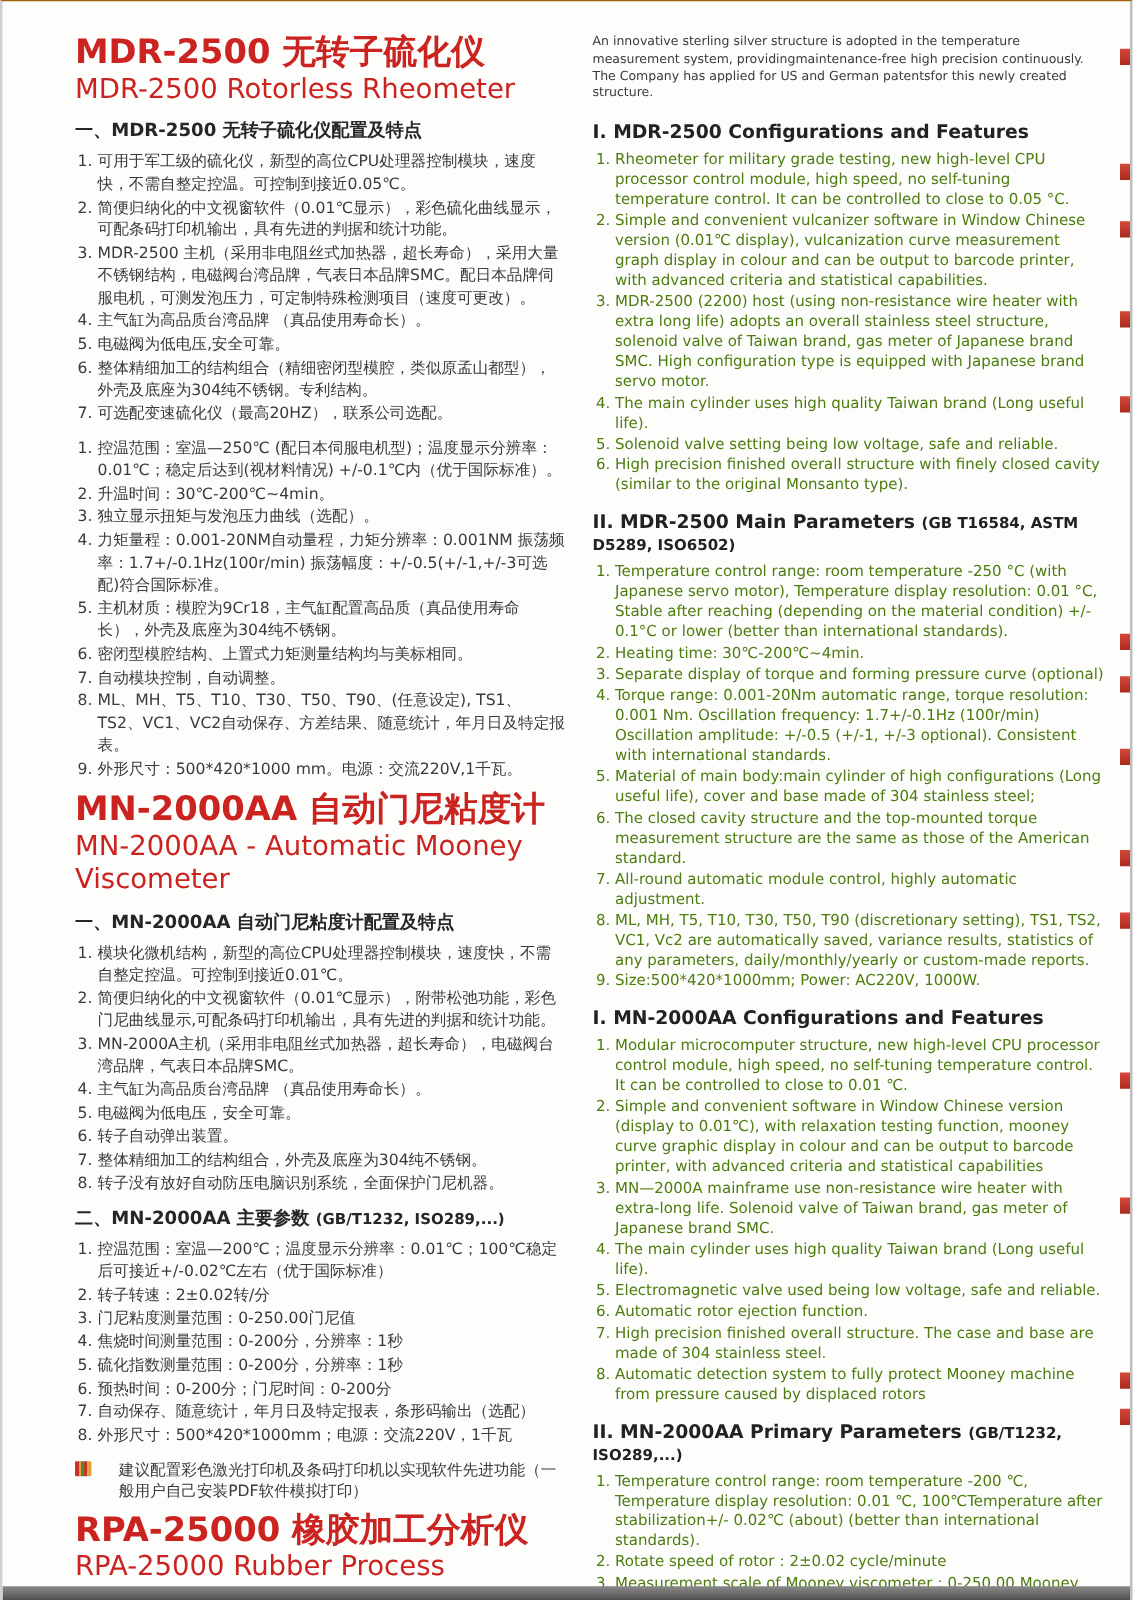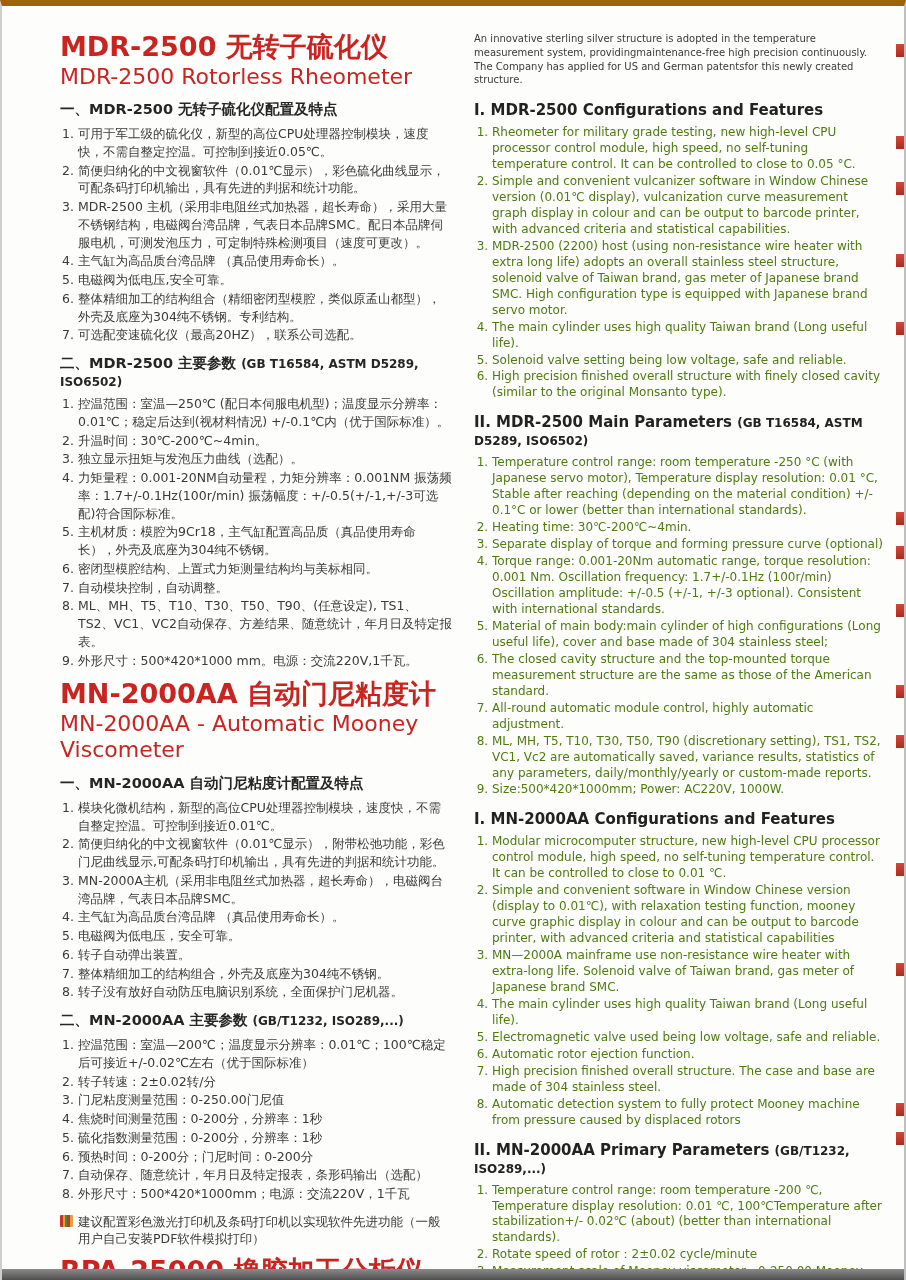--- a/index.html
+++ b/index.html
@@ -3,21 +3,21 @@
 <meta charset="utf-8">
 <style>
   html,body{margin:0;padding:0;background:#d8d8d8;}
   .page{
     position:relative;
     width:906px;height:1280px;
     margin:0 auto;
     background:#fdfdfc;
     border-left:2px solid #cfcfcf;
     border-right:2px solid #bfbfbf;
-    border-top:6px solid #a16207;
+    border-top:1px solid #a16207;
     box-sizing:border-box;
     overflow:hidden;
     font-family:"DejaVu Sans","Liberation Sans",sans-serif;
     color:#3c3c3c;
   }
   .content{
     display:flex;
     padding:26px 18px 0 58px;
     gap:22px;
     box-sizing:border-box;
@@ -25,21 +25,21 @@
   .col-left{width:392px;flex:none;}
   .col-right{flex:1;min-width:0;}
 
   
   .product-title{color:#cb2420;font-size:27px;font-weight:bold;line-height:1.1;margin:0;letter-spacing:0;}
   .product-subtitle{color:#cb2420;font-size:22px;font-weight:normal;line-height:1.2;margin:2px 0 10px 0;}
   .zh-section-heading{font-size:14.5px;font-weight:bold;color:#262626;margin:10px 0 6px 0;}
   .zh-section-heading .standards{font-size:12px;}
   .zh-list{margin:0 0 10px 0;padding-left:18px;font-size:12.5px;line-height:1.42;color:#3a3a3a;}
   .zh-list li{margin:0 0 1px 0;}
-  .note-row{display:flex;gap:5px;font-size:12.5px;line-height:1.4;margin:2px 0 8px 0;color:#3a3a3a;}
+  .note-row{display:flex;gap:22px;font-size:12.5px;line-height:1.4;margin:2px 0 8px 0;color:#3a3a3a;}
   .stripe-icon{flex:none;width:13px;height:12px;margin-top:2px;
     background:repeating-linear-gradient(90deg,#c8342a 0 3px,#e0a23a 3px 5px,#4a8a3a 5px 7px,#c8342a 7px 10px,#e0a23a 10px 13px);
     border-radius:1px;}
 
   
   .intro{font-size:10px;line-height:1.38;color:#3a3a3a;margin:0 13px 14px 0;}
   .en-section-heading{font-size:15px;font-weight:bold;color:#222;margin:12px 0 6px 0;}
   .en-section-heading .standards{font-size:12px;}
   .en-list{margin:0 0 8px 0;padding-left:18px;font-size:12px;line-height:1.33;color:#4d7c0f;}
   .en-list li{margin:0 0 1px 0;}
@@ -64,24 +64,20 @@
         <ol class="zh-list">
             <li>可用于军工级的硫化仪，新型的高位CPU处理器控制模块，速度快，不需自整定控温。可控制到接近0.05℃。</li>
             <li>简便归纳化的中文视窗软件（0.01℃显示），彩色硫化曲线显示，可配条码打印机输出，具有先进的判据和统计功能。</li>
             <li>MDR-2500 主机（采用非电阻丝式加热器，超长寿命），采用大量不锈钢结构，电磁阀台湾品牌，气表日本品牌SMC。配日本品牌伺服电机，可测发泡压力，可定制特殊检测项目（速度可更改）。</li>
             <li>主气缸为高品质台湾品牌 （真品使用寿命长）。</li>
             <li>电磁阀为低电压,安全可靠。</li>
             <li>整体精细加工的结构组合（精细密闭型模腔，类似原孟山都型），外壳及底座为304纯不锈钢。专利结构。</li>
             <li>可选配变速硫化仪（最高20HZ），联系公司选配。</li>
           </ol>
 
-        <h3 class="zh-section-heading">
-          <span>二、MDR-2500 主要参数</span>
-          <span class="standards">(GB T16584, ASTM D5289, ISO6502)</span>
-        </h3>
         <ol class="zh-list">
             <li>控温范围：室温—250℃ (配日本伺服电机型)；温度显示分辨率：0.01℃；稳定后达到(视材料情况) +/-0.1℃内（优于国际标准）。</li>
             <li>升温时间：30℃-200℃~4min。</li>
             <li>独立显示扭矩与发泡压力曲线（选配）。</li>
             <li>力矩量程：0.001-20NM自动量程，力矩分辨率：0.001NM 振荡频率：1.7+/-0.1Hz(100r/min) 振荡幅度：+/-0.5(+/-1,+/-3可选配)符合国际标准。</li>
             <li>主机材质：模腔为9Cr18，主气缸配置高品质（真品使用寿命长），外壳及底座为304纯不锈钢。</li>
             <li>密闭型模腔结构、上置式力矩测量结构均与美标相同。</li>
             <li>自动模块控制，自动调整。</li>
             <li>ML、MH、T5、T10、T30、T50、T90、(任意设定), TS1、TS2、VC1、VC2自动保存、方差结果、随意统计，年月日及特定报表。</li>
             <li>外形尺寸：500*420*1000 mm。电源：交流220V,1千瓦。</li>

